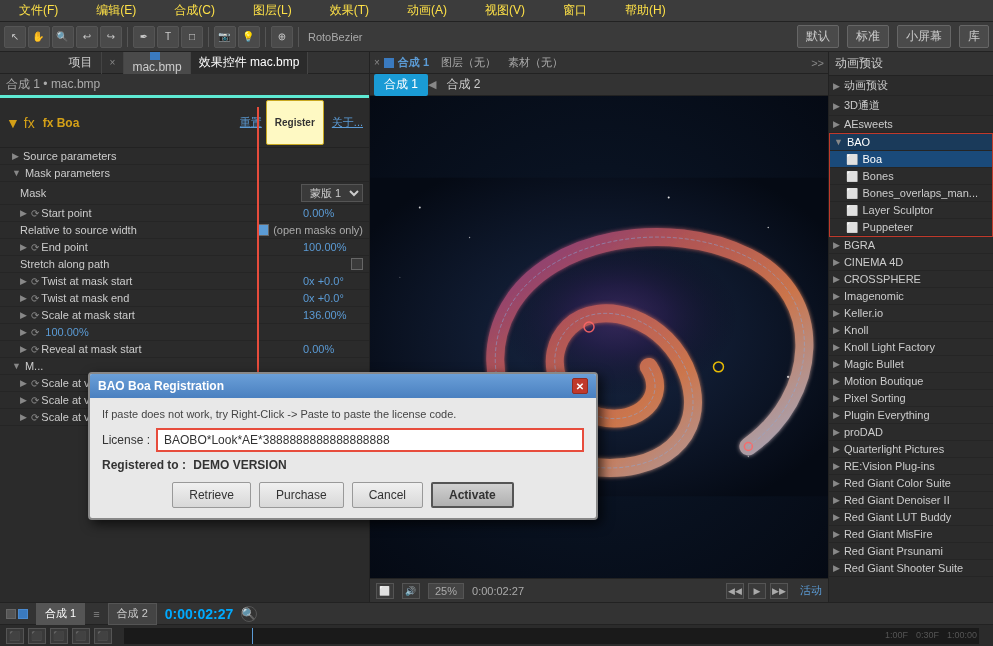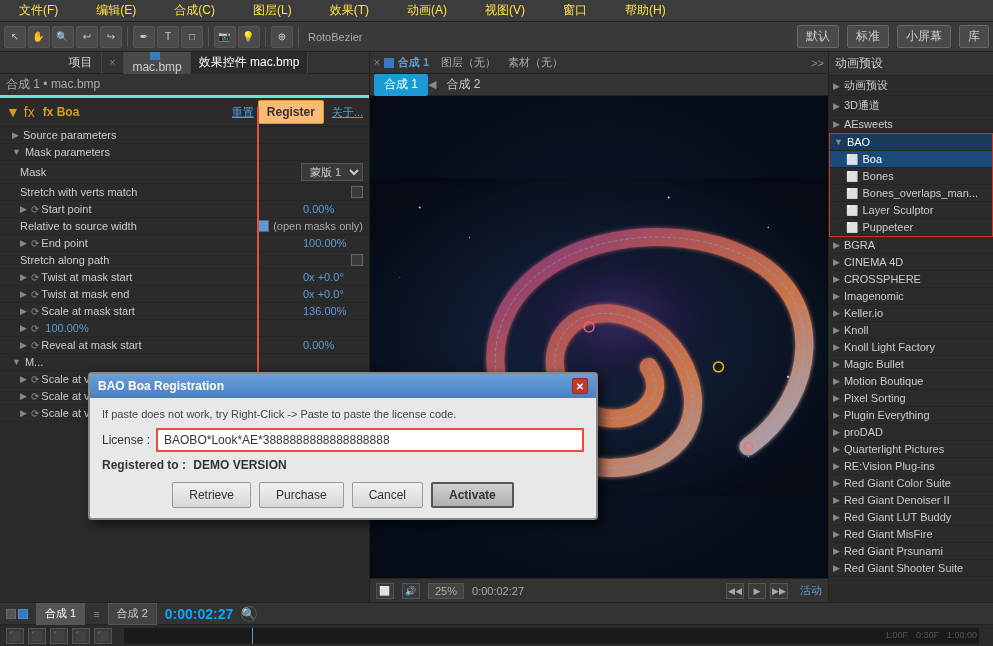--- a/index.html
+++ b/index.html
@@ -35,21 +35,21 @@
     .fx-row { display: flex; align-items: center; padding: 2px 6px 2px 12px; border-bottom: 1px solid #252525; font-size: 11px; }
     .fx-label { color: #ccc; flex: 1; }
     .fx-value { color: #5b9bd5; margin-left: 4px; min-width: 60px; }
     .fx-value.blue { color: #5b9bd5; }
     .indent1 { padding-left: 20px; }
     .triangle { margin-right: 4px; color: #888; font-size: 9px; }
     .checkbox-fake { width: 12px; height: 12px; border: 1px solid #666; background: #3a3a3a; display: inline-block; margin-left: 4px; }
     .checkbox-checked { background: #5b9bd5; }
     .dropdown-fake { background: #3a3a3a; border: 1px solid #555; padding: 1px 4px; font-size: 11px; color: #ccc; cursor: pointer; }
     .register-row { display: flex; align-items: center; gap: 4px; padding: 2px 6px; background: #2b2b2b; border-bottom: 1px solid #222; }
-    .register-btn { background: #fdba74; border: 1px solid #c8a820; padding: 4px 8px; color: #333; font-weight: bold; cursor: pointer; font-size: 12px; border-radius: 2px; }
+    .register-btn { background: #fef9c3; border: 1px solid #c8a820; padding: 16px 8px; color: #333; font-weight: bold; cursor: pointer; font-size: 10px; border-radius: 2px; }
     .link-btn { color: #5b9bd5; text-decoration: underline; cursor: pointer; font-size: 11px; }
 
     
     .center-panel { flex: 1; display: flex; flex-direction: column; background: #1a1a1a; }
     .center-tabs { background: #333; height: 22px; display: flex; align-items: center; border-bottom: 1px solid #222; padding: 0 4px; }
     .center-tab { padding: 0 10px; height: 22px; display: flex; align-items: center; font-size: 12px; color: #ccc; cursor: pointer; }
     .center-tab.active { background: #1a9bd5; color: #fff; border-radius: 2px; }
     .preview-area { flex: 1; background: #1a1a1a; position: relative; display: flex; align-items: center; justify-content: center; overflow: hidden; }
     .preview-canvas { width: 100%; height: 100%; background: radial-gradient(ellipse at center, #0d1a2e 0%, #050a14 100%); position: relative; }
     .preview-bottom { background: #333; height: 24px; display: flex; align-items: center; padding: 0 6px; gap: 8px; border-top: 1px solid #222; }
@@ -180,24 +180,20 @@
         <span class="fx-label">Mask parameters</span>
       </div>
 
       <div class="fx-row indent1">
         <span class="fx-label">Mask</span>
         <select class="dropdown-fake" style="margin-left:8px;">
           <option>蒙版 1</option>
         </select>
       </div>
 
-      <div class="fx-row indent1">
-        <span class="fx-label">Stretch with verts match</span>
-        <span class="checkbox-fake"></span>
-      </div>
 
       <div class="fx-row indent1">
         <span class="triangle">▶</span>
         <span style="font-size:10px;color:#888;margin-right:2px;">⟳</span>
         <span class="fx-label">Start point</span>
         <span class="fx-value blue">0.00%</span>
       </div>
 
       <div class="fx-row indent1">
         <span class="fx-label">Relative to source width</span>

